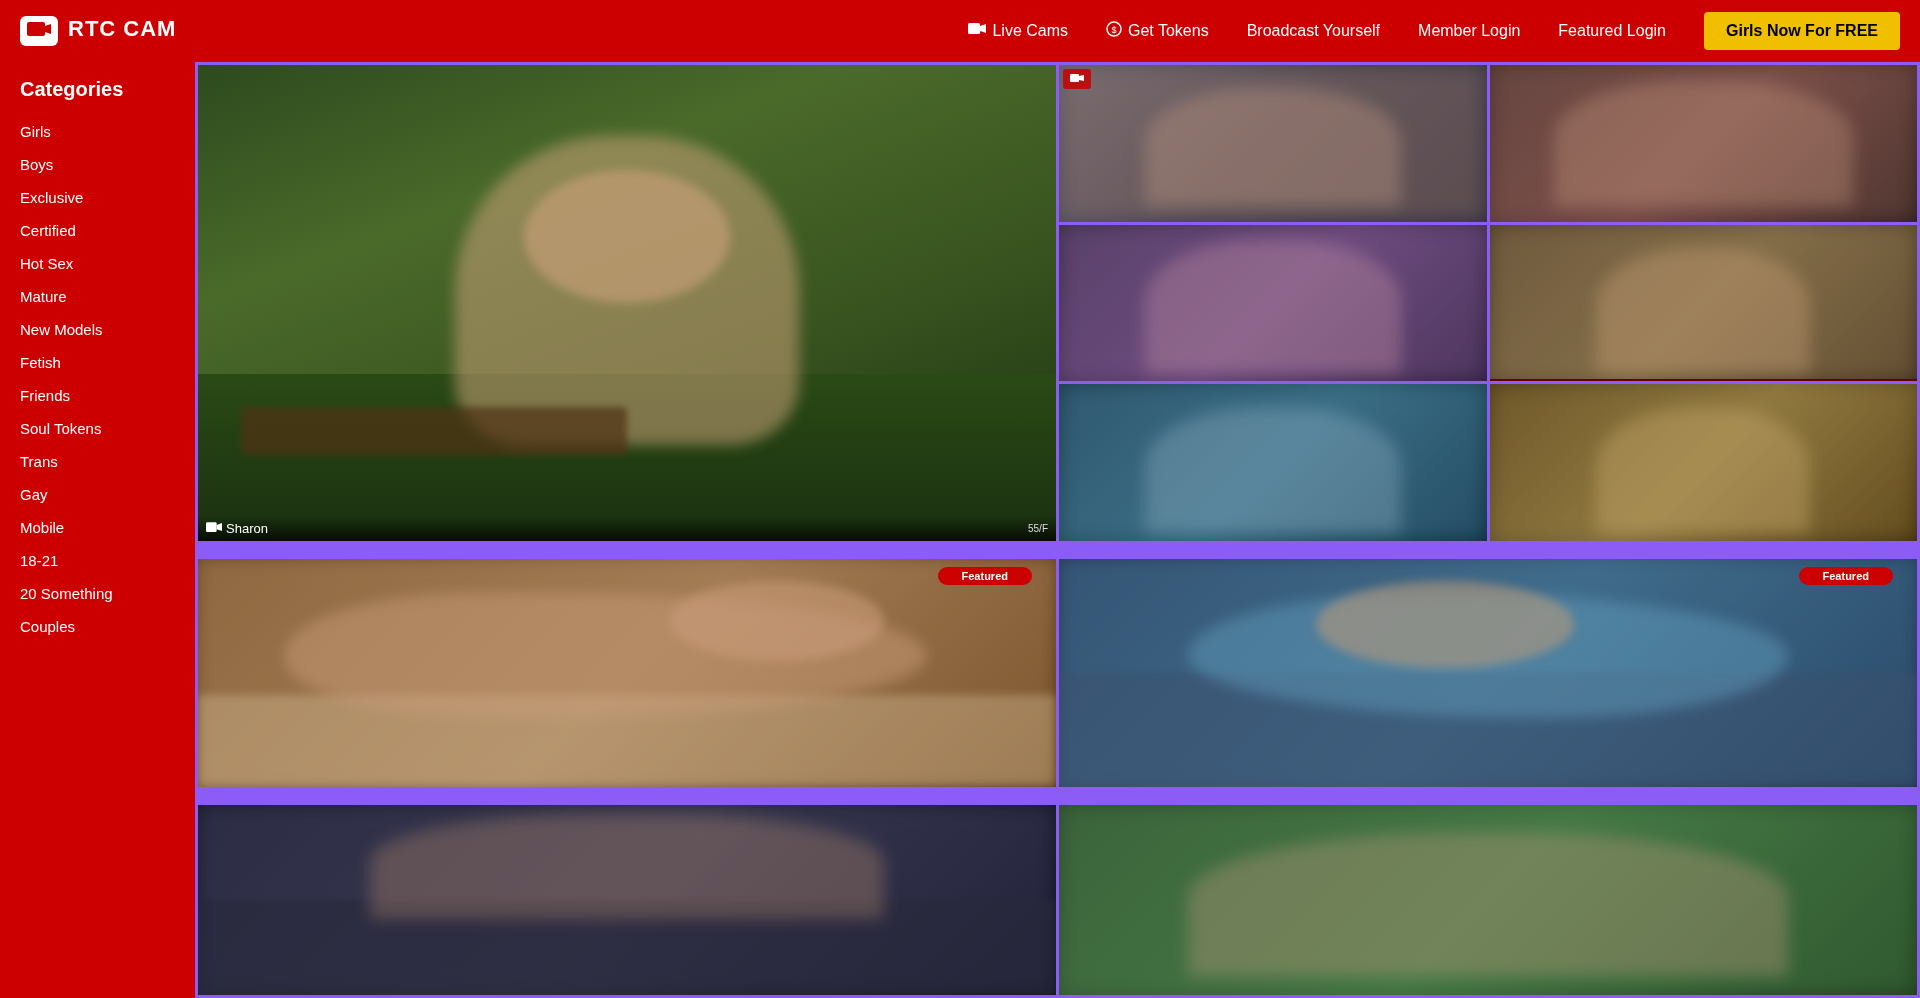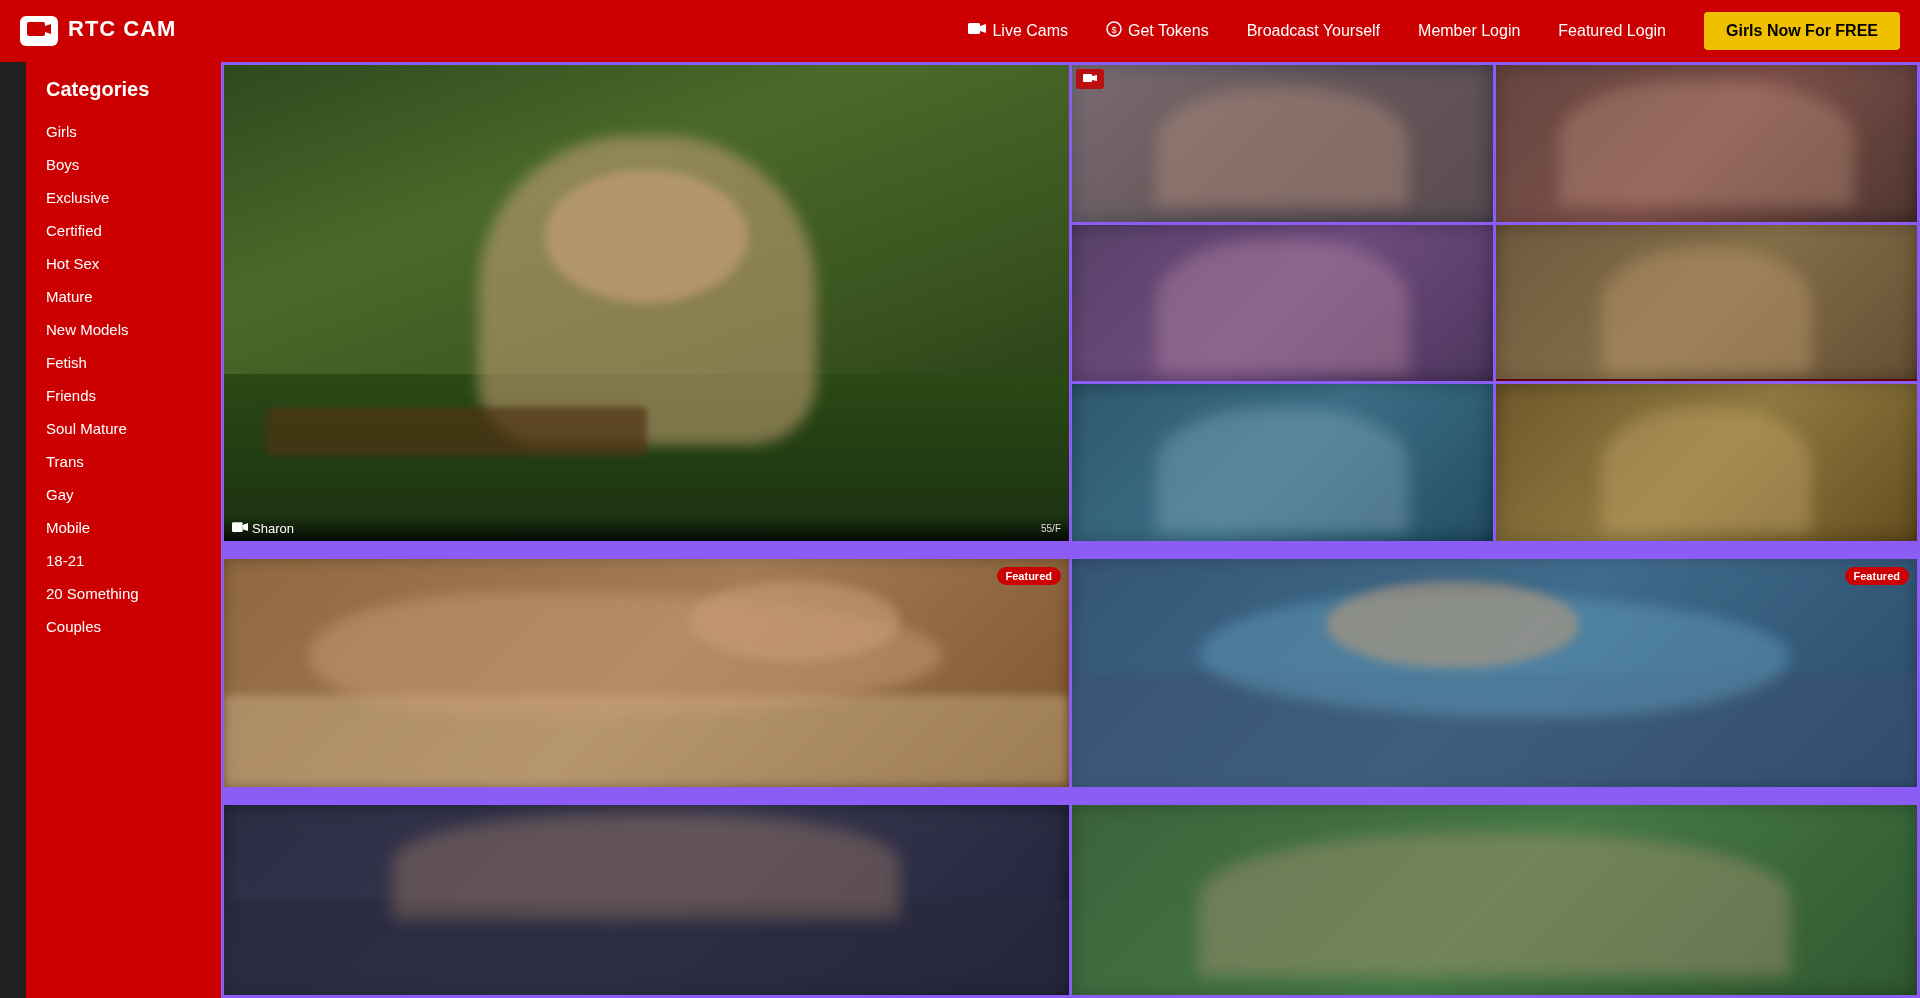--- a/index.html
+++ b/index.html
@@ -62,21 +62,20 @@
       white-space: nowrap;
     }
 
     
     #sidebar {
       width: 195px;
       min-width: 195px;
       background: #cc0000;
       padding: 16px 0;
       overflow-y: auto;
-      margin-left: 26px;
     }
     #categories-title {
       color: white;
       font-size: 20px;
       font-weight: bold;
       padding: 0 20px 14px 20px;
     }
     .sidebar-item {
       color: white;
       font-size: 15px;
@@ -138,26 +137,26 @@
       font-size: 10px;
     }
     .cam-vid-icon {
       display: inline-flex;
       align-items: center;
     }
     .cam-vid-icon svg { width: 16px; height: 12px; }
     .feat-badge {
       position: absolute;
       top: 8px;
-      right: 8px;
+      right: 24px;
       background: #cc0000;
       color: white;
       font-size: 11px;
       font-weight: bold;
-      padding: 3px 9px;
+      padding: 3px 24px;
       border-radius: 10px;
     }
   </style>
 </head>
 <body>
 
 <div id="header">
   <div id="logo-area">
     <div id="logo-icon">
       <svg viewBox="0 0 24 18" fill="none">
@@ -199,21 +198,21 @@
     <div id="categories-title">Categories</div>
     <a class="sidebar-item">Girls</a>
     <a class="sidebar-item">Boys</a>
     <a class="sidebar-item">Exclusive</a>
     <a class="sidebar-item">Certified</a>
     <a class="sidebar-item">Hot Sex</a>
     <a class="sidebar-item">Mature</a>
     <a class="sidebar-item">New Models</a>
     <a class="sidebar-item">Fetish</a>
     <a class="sidebar-item">Friends</a>
-    <a class="sidebar-item">Soul Mature</a>
+    <a class="sidebar-item">Soul Tokens</a>
     <a class="sidebar-item">Trans</a>
     <a class="sidebar-item">Gay</a>
     <a class="sidebar-item">Mobile</a>
     <a class="sidebar-item">18-21</a>
     <a class="sidebar-item">20 Something</a>
     <a class="sidebar-item">Couples</a>
   </div>
 
   <div class="main-content">
 

